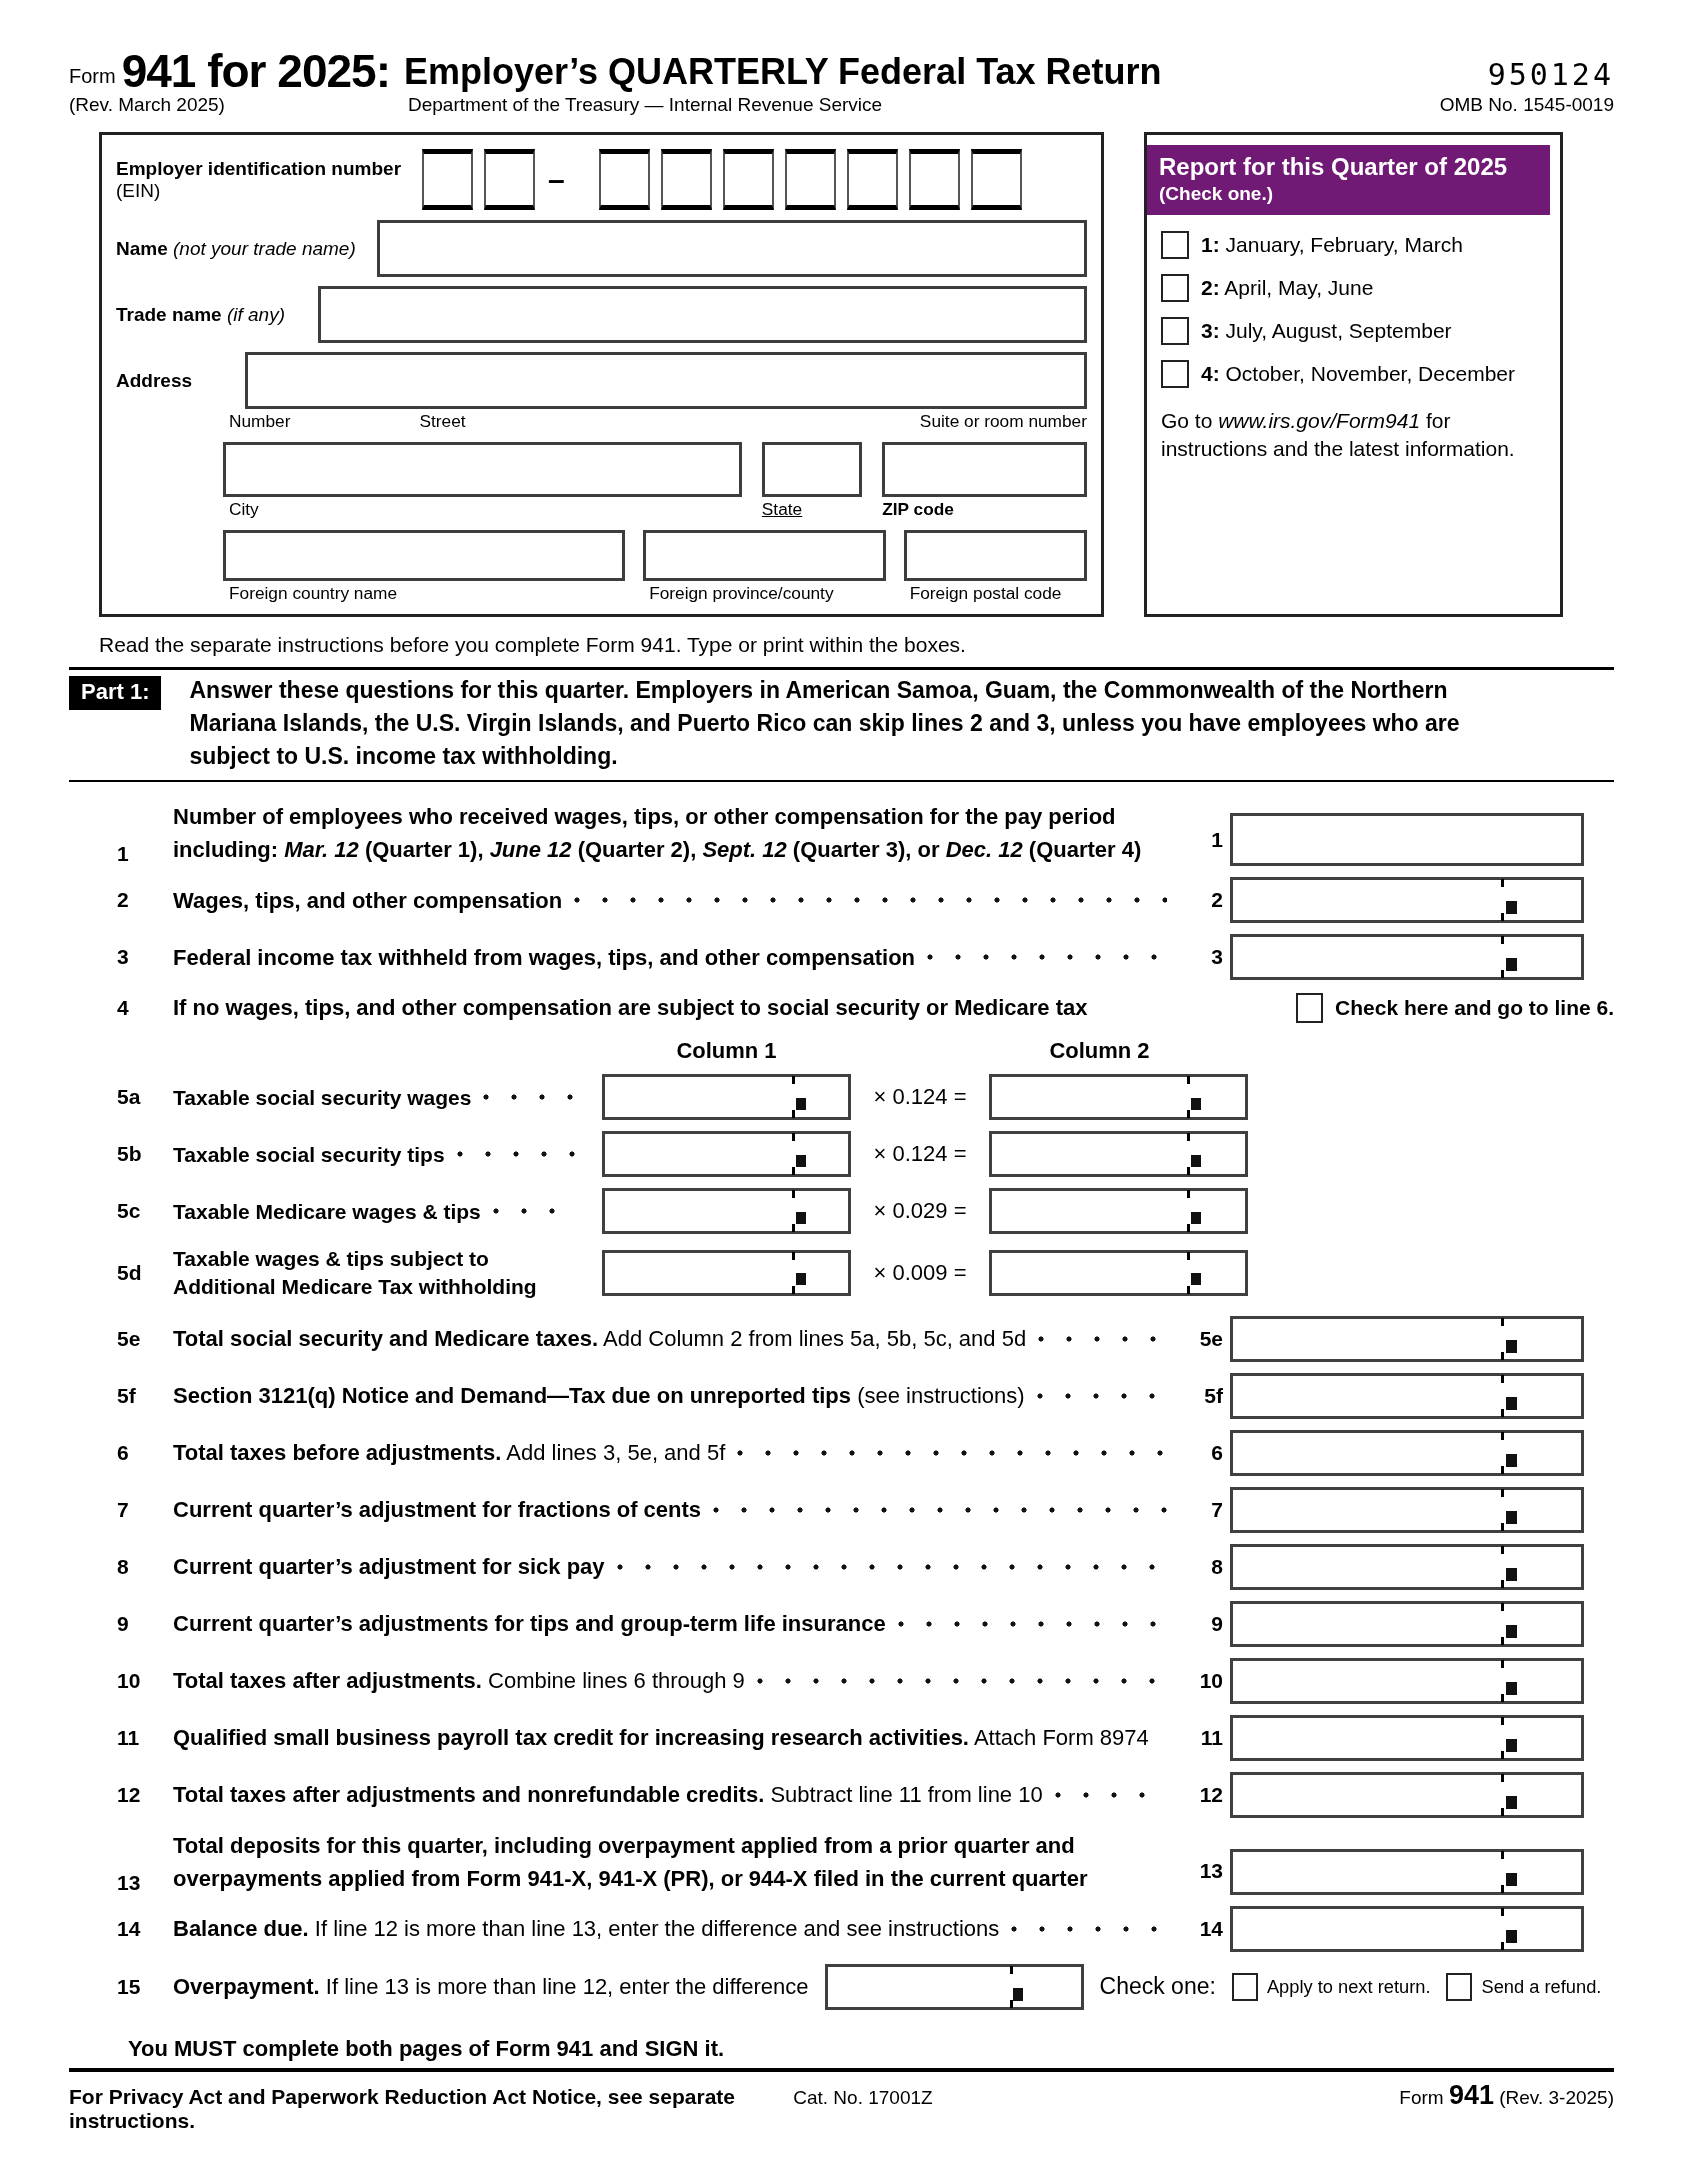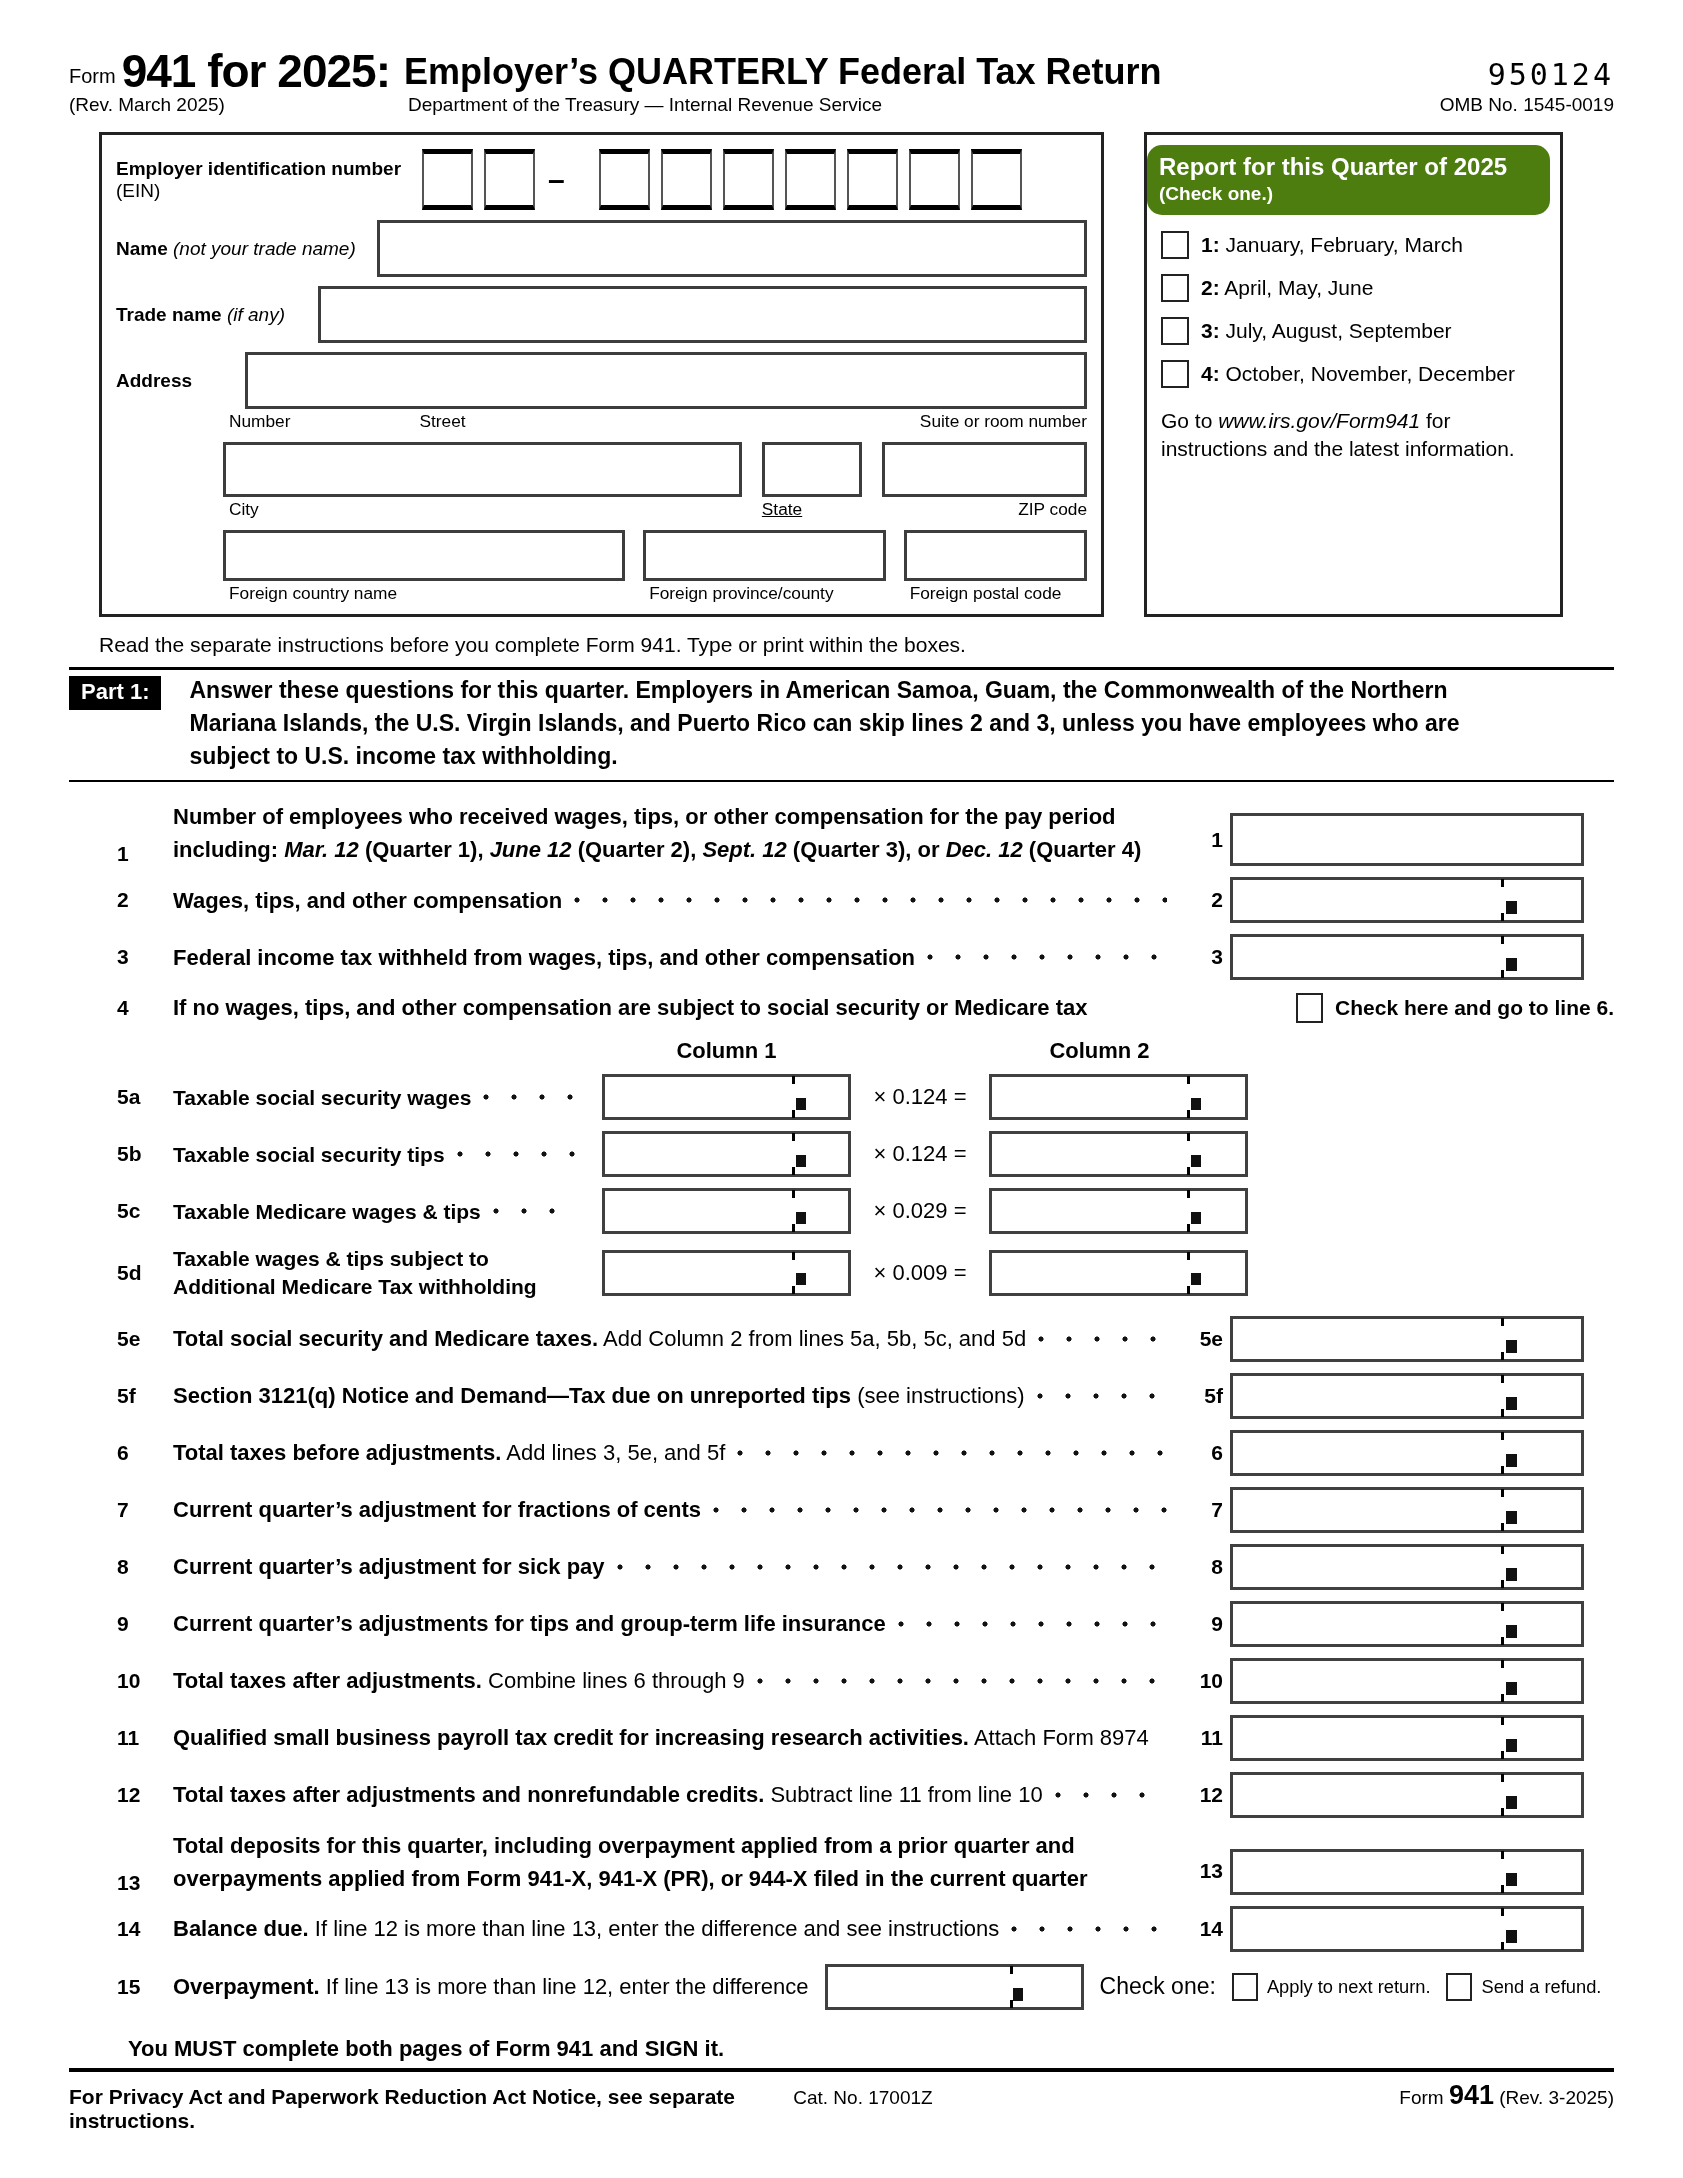--- a/index.html
+++ b/index.html
@@ -28,21 +28,21 @@
   .comb{width:51px;height:61px;box-sizing:border-box;background:#fff;
         border:2px solid #555;border-top:5px solid #000;border-bottom:5px solid #000;margin-right:11px;}
   .edash{font-size:30px;font-weight:bold;margin:0 10px 0 2px;}
   .ein-gap{width:24px;}
   .fbox{border:3px solid #3d3d3d;background:#fff;box-sizing:border-box;height:57px;}
   .grow1{flex:1;}
   .subrow{display:flex;font-size:17.3px;margin:2px 0 10px 0;}
   .ind{margin-left:107px;}
   
   .qbox{margin-left:40px;width:419px;border:3px solid #222;box-sizing:border-box;padding:0;}
-  .qhead{background:#4d7c0f;color:#fff;padding:8px 12px 10px 12px;margin:10px 10px 0 0;border-radius:15px;}
+  .qhead{background:#701a75;color:#fff;padding:8px 12px 10px 12px;margin:10px 10px 0 0;}
   .qtitle{font-size:24px;font-weight:bold;}
   .qsub{font-size:19px;font-weight:bold;margin-top:2px;}
   .qopts{padding:16px 12px 0 14px;}
   .qopt{display:flex;align-items:center;margin-bottom:15px;}
   .qchk{width:28px;height:28px;border:2.5px solid #222;box-sizing:border-box;background:#fff;margin-right:12px;flex:none;}
   .qopt-label{font-size:21px;text-align:right;}
   .qgoto{font-size:21px;padding:4px 12px 14px 14px;line-height:1.3;}
   
   .readline{font-size:21px;margin:16px 0 10px 30px;}
   .p1rule{height:3px;background:#000;}
@@ -159,21 +159,21 @@
         <span>Suite or room number</span>
       </div>
       <div class="erow ind" style="margin-bottom:0;">
         <div class="fbox" style="width:527px;height:55px;"></div>
         <div class="fbox" style="width:102px;height:55px;margin-left:20px;"></div>
         <div class="fbox" style="width:208px;height:55px;margin-left:20px;"></div>
       </div>
       <div class="subrow ind">
         <span style="width:527px;padding-left:6px;box-sizing:border-box;">City</span>
         <span style="width:102px;margin-left:20px;text-align:left;text-decoration:underline;">State</span>
-        <span style="width:208px;margin-left:20px;text-align:right;">ZIP code</span>
+        <span style="width:208px;margin-left:20px;text-align:left;font-weight:bold;">ZIP code</span>
       </div>
       <div class="erow ind" style="margin-bottom:0;">
         <div class="fbox" style="width:408px;height:51px;"></div>
         <div class="fbox" style="width:246px;height:51px;margin-left:18px;"></div>
         <div class="fbox" style="width:186px;height:51px;margin-left:18px;"></div>
       </div>
       <div class="subrow ind" style="margin-bottom:2px;">
         <span style="width:408px;padding-left:6px;box-sizing:border-box;">Foreign country name</span>
         <span style="width:246px;margin-left:18px;padding-left:6px;box-sizing:border-box;">Foreign province/county</span>
         <span style="width:186px;margin-left:18px;padding-left:6px;box-sizing:border-box;">Foreign postal code</span>

